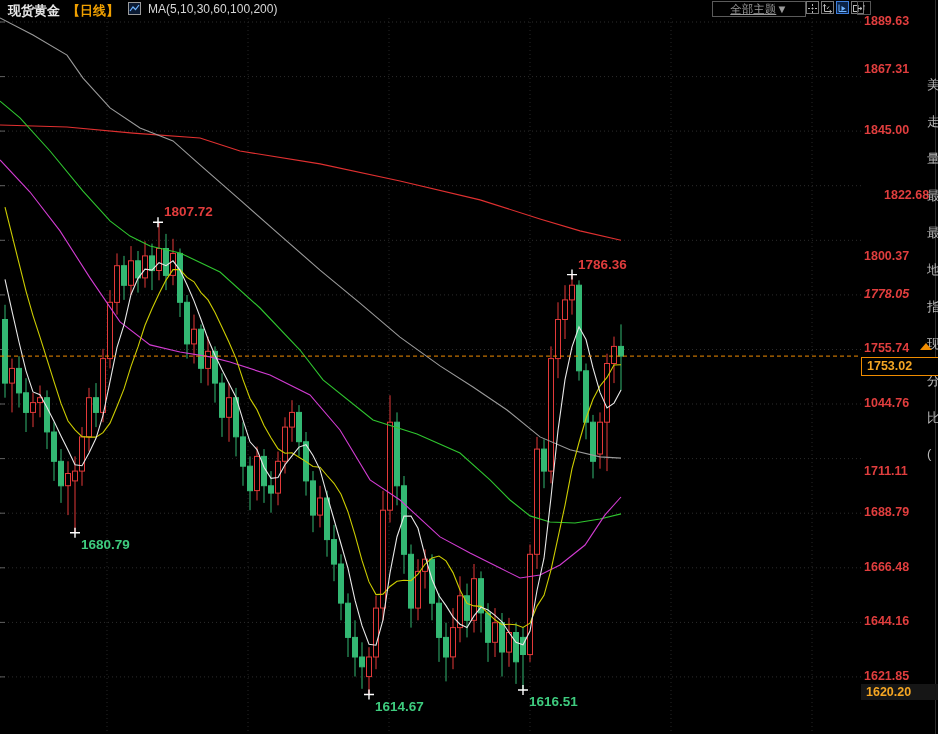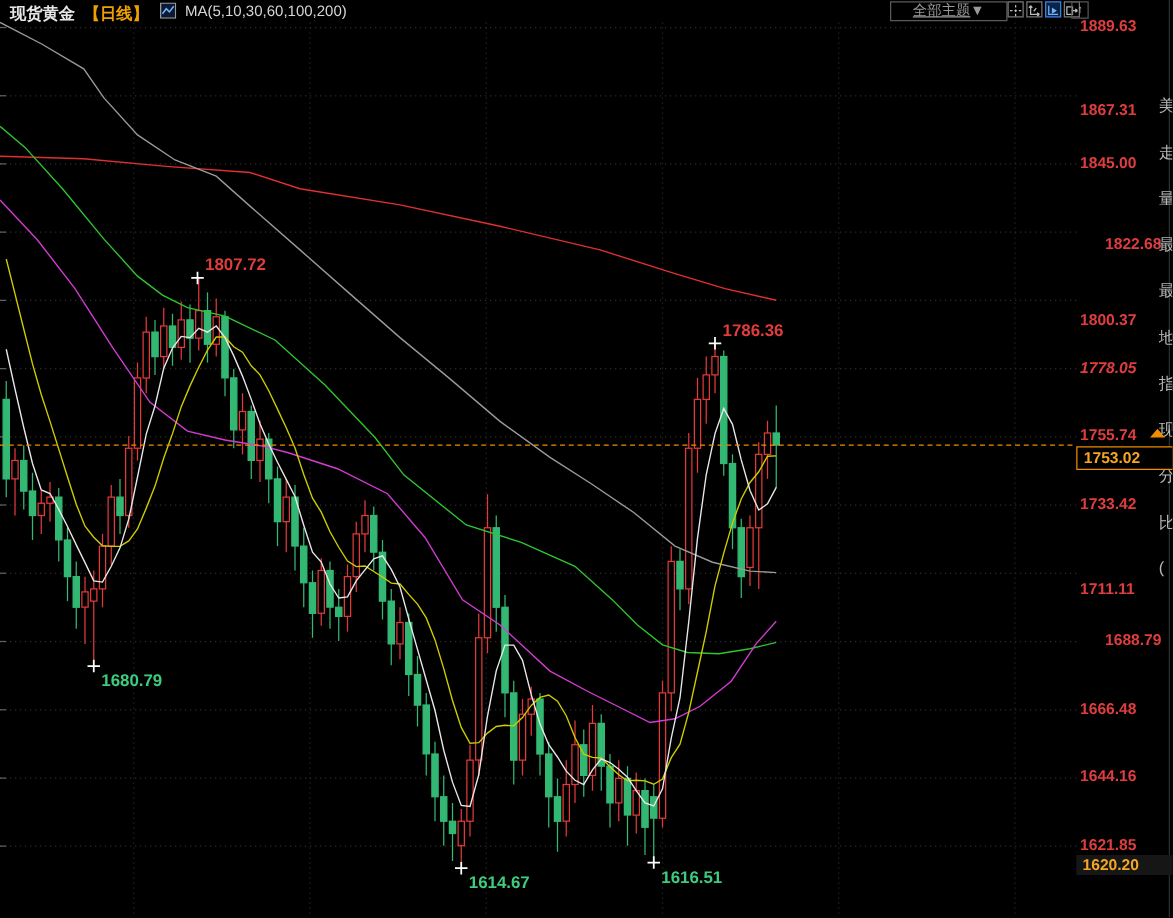--- a/index.html
+++ b/index.html
@@ -307,29 +307,29 @@
           <rect x="1.5" y="2.5" width="4.5" height="6" fill="none" stroke="#bbb"></rect>
           <path d="M5 5.5 H10 M10 5.5 l-1.8 -1.3 M10 5.5 l-1.8 1.3" stroke="#bbb" fill="none"></path>
         </svg>
     </span>
   </div>
 
   <div id="axis-up-box">↑</div>
 
   <div id="axis-labels">
       <div class="axlabel" style="top: 14px;">1889.63</div>
-      <div class="axlabel" style="top: 81px; text-align: right;">1867.31</div>
+      <div class="axlabel" style="top: 62px; text-align: right;">1867.31</div>
       <div class="axlabel" style="top: 123px;">1845.00</div>
       <div class="axlabel" style="top: 188px; margin-left: 20px;">1822.68</div>
       <div class="axlabel" style="top: 249px;">1800.37</div>
       <div class="axlabel" style="top: 287px; font-style: italic;">1778.05</div>
       <div class="axlabel" style="top: 341px;">1755.74</div>
-      <div class="axlabel" style="top: 396px;">1733.42</div>
+      <div class="axlabel" style="top: 396px;">1044.76</div>
       <div class="axlabel" style="top: 464px;">1711.11</div>
-      <div class="axlabel" style="top: 505px; margin-left: 20px;">1688.79</div>
+      <div class="axlabel" style="top: 505px;">1688.79</div>
       <div class="axlabel" style="top: 560px;">1666.48</div>
       <div class="axlabel" style="top: 614px;">1644.16</div>
       <div class="axlabel" style="top: 669px; text-align: center;">1621.85</div>
     </div>
 
   <div id="price-marker" style="top: 343px;"></div>
   <div id="current-price-box" style="top: 357px;">1753.02</div>
   <div id="low-price-box" style="top: 684px;">1620.20</div>
 
   <div id="strip-border"></div>

